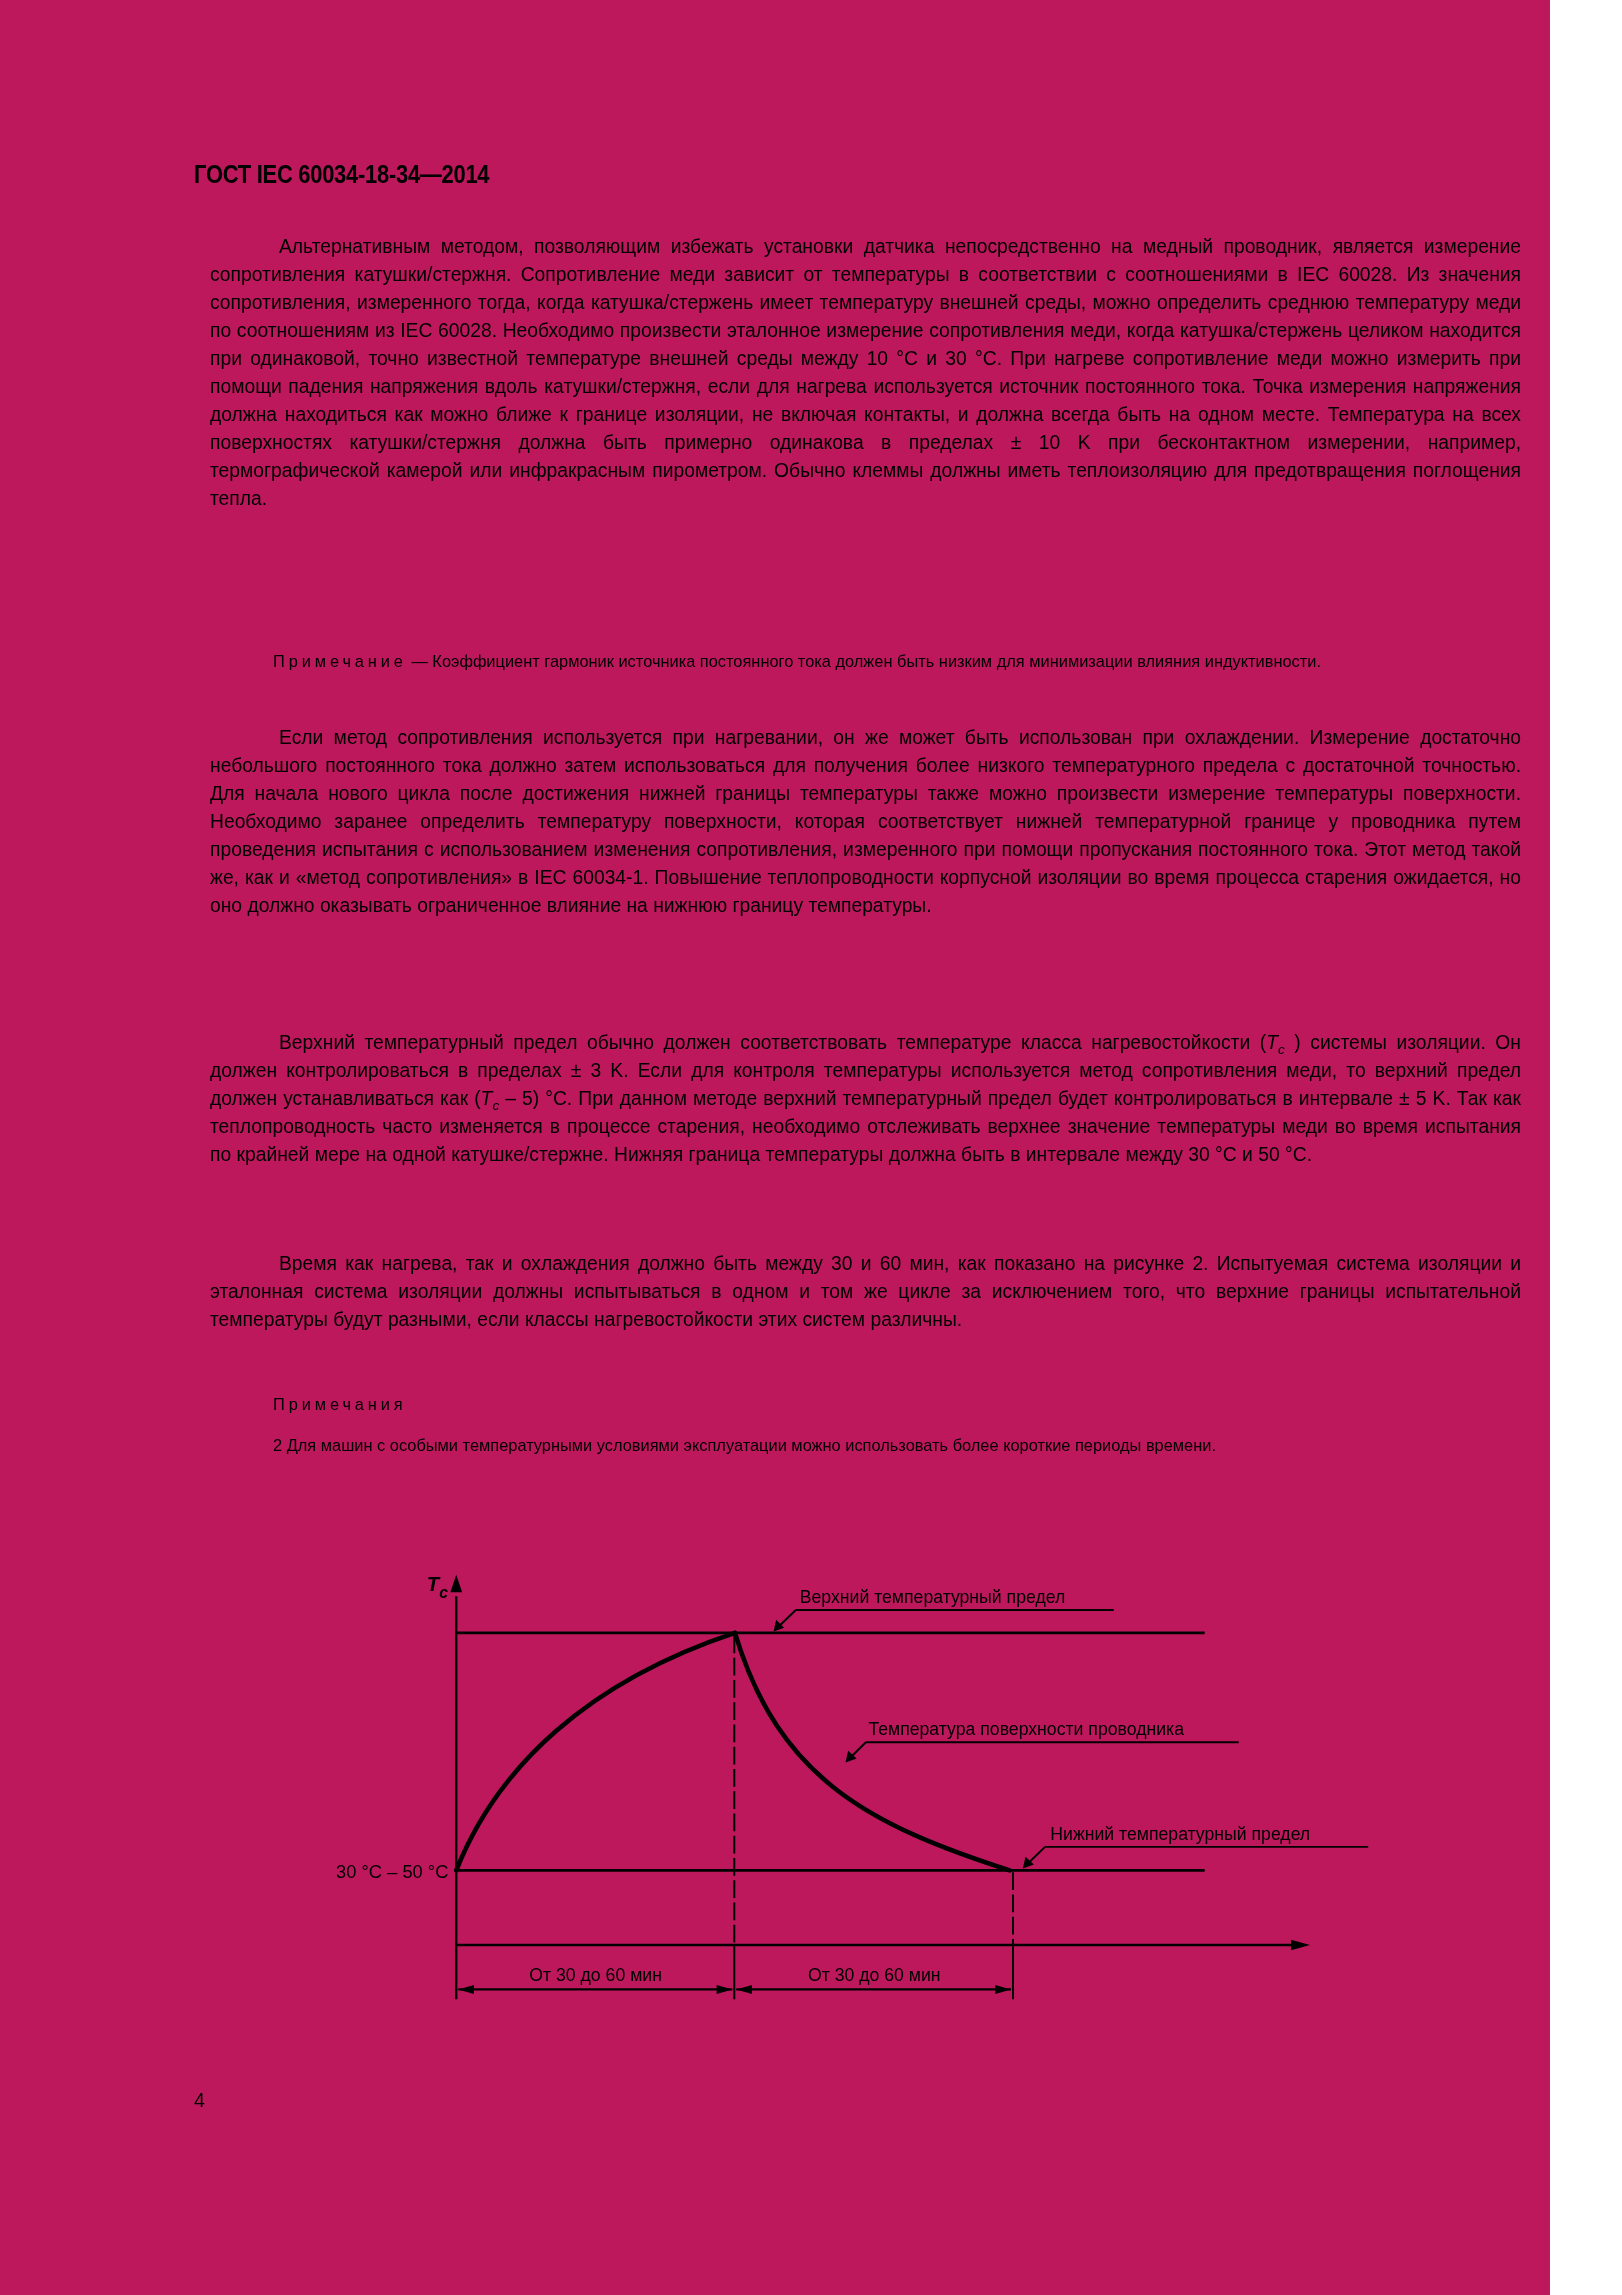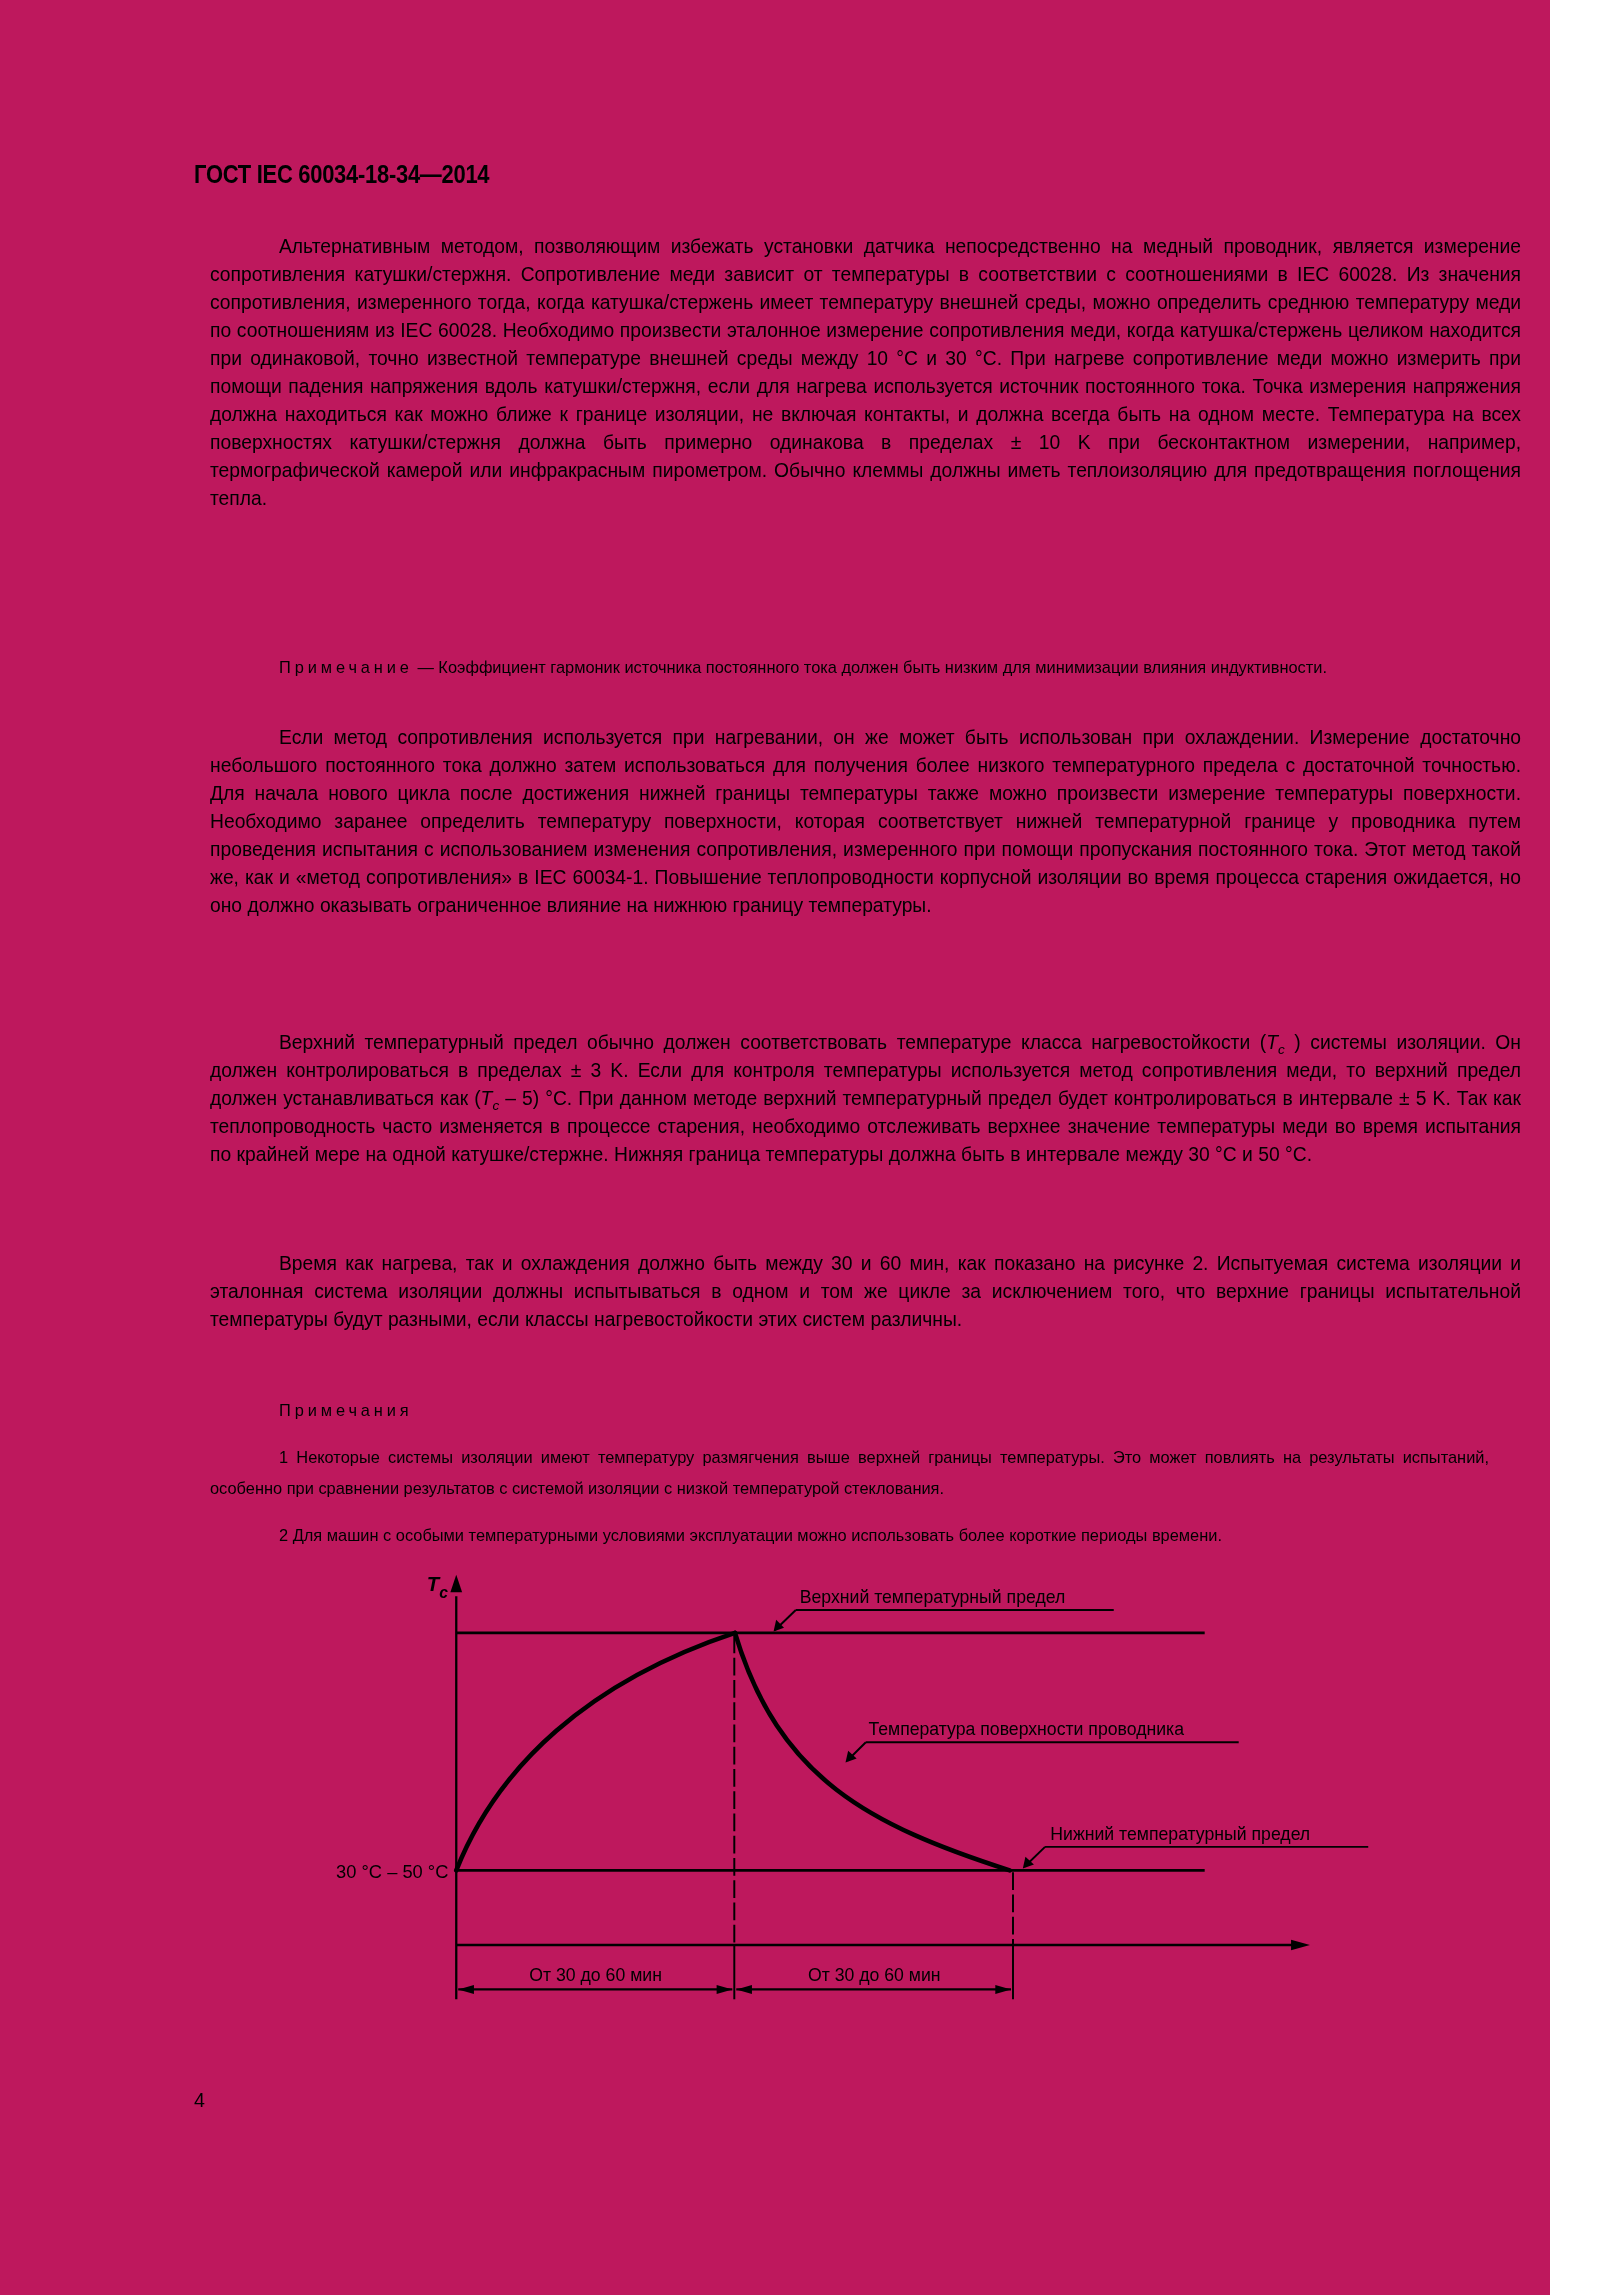--- a/index.html
+++ b/index.html
@@ -14,21 +14,21 @@
     position: absolute; left: 194px; width: 1311px;
     font-family: "Liberation Sans", sans-serif; font-size: 19.3px; line-height: 28px;
     text-align: justify; hyphens: none; margin-left: 16px;
   }
   .txt p { margin: 0; text-indent: 69px; }
   .note {
     position: absolute; left: 194px; width: 1311px;
     font-family: "Liberation Sans", sans-serif; font-size: 16.4px; line-height: 29.4px;
     text-align: justify;
   }
-  .note p { margin: 16px; text-indent: 69px; }
+  .note p { margin: 10px; text-indent: 69px; }
   .spaced { letter-spacing: 3.9px; }
   .it { font-style: italic; }
   sub { font-size: 70%; vertical-align: -5.2px; line-height: 0; }
   .fig { position: absolute; left: 0; top: 0; }
   .caption {
     position: absolute; left: 497px; top: 2023px; width: 697px;
     font-family: "Liberation Sans", sans-serif; font-size: 18.6px; text-align: center; white-space: nowrap;
   }
   .pagenum {
     position: absolute; left: 194px; top: 2089px;
@@ -58,21 +58,20 @@
   <div class="txt" style="top:1029px;">
     <p><span>Верхний температурный предел обычно должен соответствовать температуре класса нагревостойкости (</span><span class="it"><span>T</span><sub>c</sub></span><span> ) системы изоляции. Он должен контролироваться в пределах ± 3 K. Если для контроля температуры используется метод сопротивления меди, то верхний предел должен устанавливаться как (</span><span class="it"><span>T</span><sub>c</sub></span><span> – 5) °C. При данном методе верхний температурный предел будет контролироваться в интервале ± 5 K. Так как теплопроводность часто изменяется в процессе старения, необходимо отслеживать верхнее значение температуры меди во время испытания по крайней мере на одной катушке/стержне. Нижняя граница температуры должна быть в интервале между 30 °C и 50 °C.</span></p>
   </div>
 
   <div class="txt" style="top:1250px;">
     <p>Время как нагрева, так и охлаждения должно быть между 30 и 60 мин, как показано на рисунке 2. Испытуемая система изоляции и эталонная система изоляции должны испытываться в одном и том же цикле за исключением того, что верхние границы испытательной температуры будут разными, если классы нагревостойкости этих систем различны.</p>
   </div>
 
   <div class="note" style="top:1379px; line-height:31px;">
     <p class="spaced">Примечания</p>
-    <p>1 Некоторые системы изоляции имеют температуру размягчения выше верхней границы температуры. Это может повлиять на результаты испытаний, особенно при сравнении результатов с системой изоляции с низкой температурой стеклования.</p>
     <p>2 Для машин с особыми температурными условиями эксплуатации можно использовать более короткие периоды времени.</p>
   </div>
 
   <svg class="fig" width="1623" height="2295" viewBox="0 0 2480 3508">
     <defs>
       <marker id="arrFill" markerWidth="10" markerHeight="8" refX="10" refY="4" orient="auto" markerUnits="userSpaceOnUse">
         <path d="M0,0 L10,4 L0,8 Z" fill="#000"></path>
       </marker>
     </defs>
 

